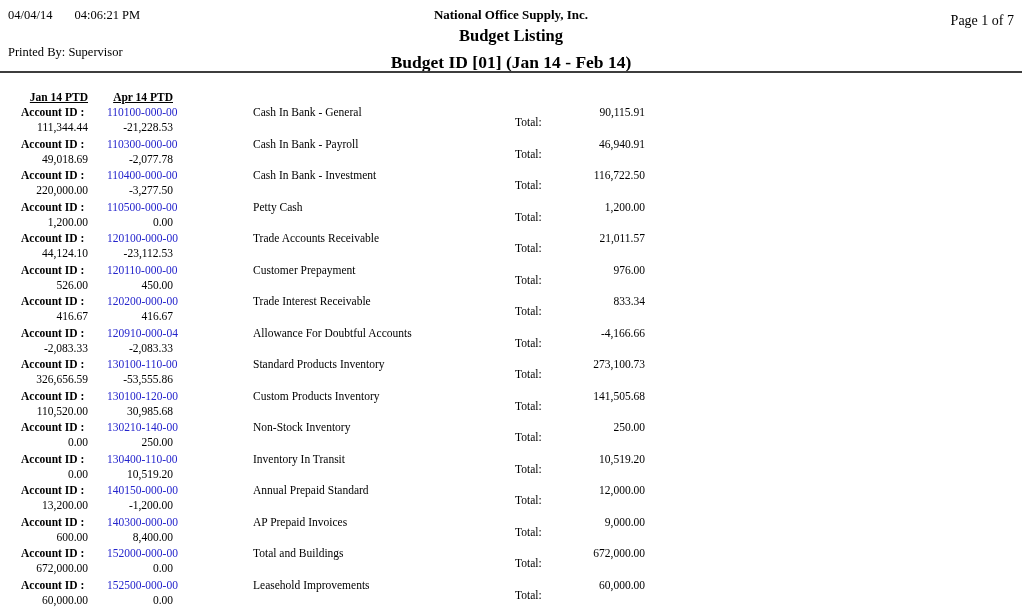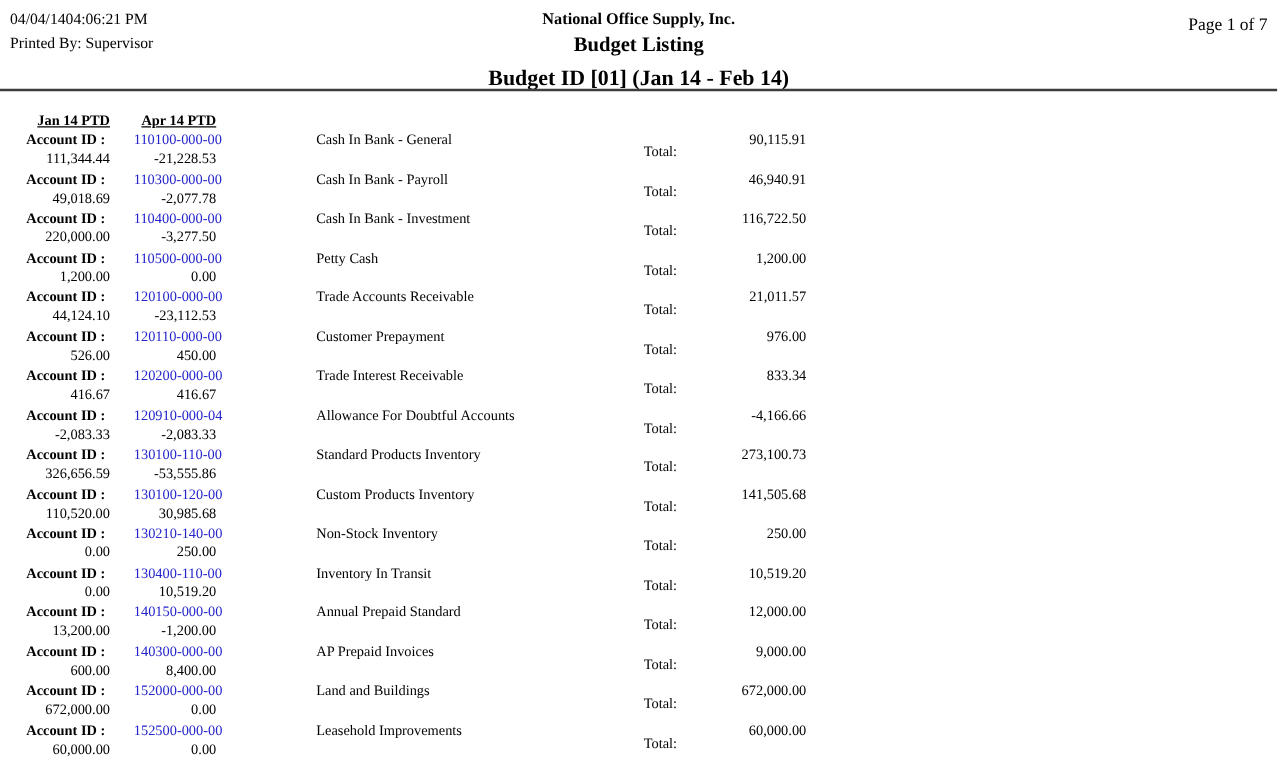--- a/index.html
+++ b/index.html
@@ -7,22 +7,22 @@
     position: relative;
     width: 1022px;
     height: 612px;
     background: #ffffff;
     font-family: "Liberation Serif", "DejaVu Serif", serif;
     color: #000000;
     overflow: hidden;
   }
   
   .hdr-date      { position: absolute; top: 8px;  left: 8px;  font-size: 12.5px; }
-  .hdr-date .t   { display: inline-block; }
-  .hdr-printedby { position: absolute; top: 27px; left: 8px;  font-size: 12.5px; }
+  .hdr-date .t   { display: inline-block; margin-left: 22px; }
+  .hdr-printedby { position: absolute; top: 45px; left: 8px;  font-size: 12.5px; }
   .hdr-company   { position: absolute; top: 7px;  left: 0; width: 100%; text-align: center; font-size: 13px;  font-weight: bold; }
   .hdr-title     { position: absolute; top: 26px; left: 0; width: 100%; text-align: center; font-size: 16.5px; font-weight: bold; }
   .hdr-subtitle  { position: absolute; top: 52px; left: 0; width: 100%; text-align: center; font-size: 17.5px; font-weight: bold; }
   .hdr-page      { position: absolute; top: 13px; right: 8px; font-size: 14px; }
   .rule          { position: absolute; top: 71px; left: 0; width: 100%; height: 2px; background: #3d3d3d; }
   
   .colheads { position: absolute; top: 91px; left: 20px; font-size: 11.5px; font-weight: bold; }
   .ch  { position: absolute; top: 0; text-align: right; text-decoration: underline; white-space: nowrap; }
   .ch1 { left: 0;    width: 68px; }
   .ch2 { left: 85px; width: 68px; }
@@ -201,21 +201,21 @@
     <span class="desc">AP Prepaid Invoices</span>
     <span class="total-label">Total:</span>
     <span class="total-val">9,000.00</span>
     <span class="jan">600.00</span>
     <span class="feb">8,400.00</span>
   </div>
 
   <div class="row">
     <span class="acct-label">Account ID :</span>
     <span class="acct-id" style="color: rgb(36, 36, 204);">152000-000-00</span>
-    <span class="desc">Land and Buildings</span>
+    <span class="desc">Total and Buildings</span>
     <span class="total-label">Total:</span>
     <span class="total-val">672,000.00</span>
     <span class="jan">672,000.00</span>
     <span class="feb">0.00</span>
   </div>
 
   <div class="row">
     <span class="acct-label">Account ID :</span>
     <span class="acct-id" style="color: rgb(36, 36, 204);">152500-000-00</span>
     <span class="desc">Leasehold Improvements</span>

